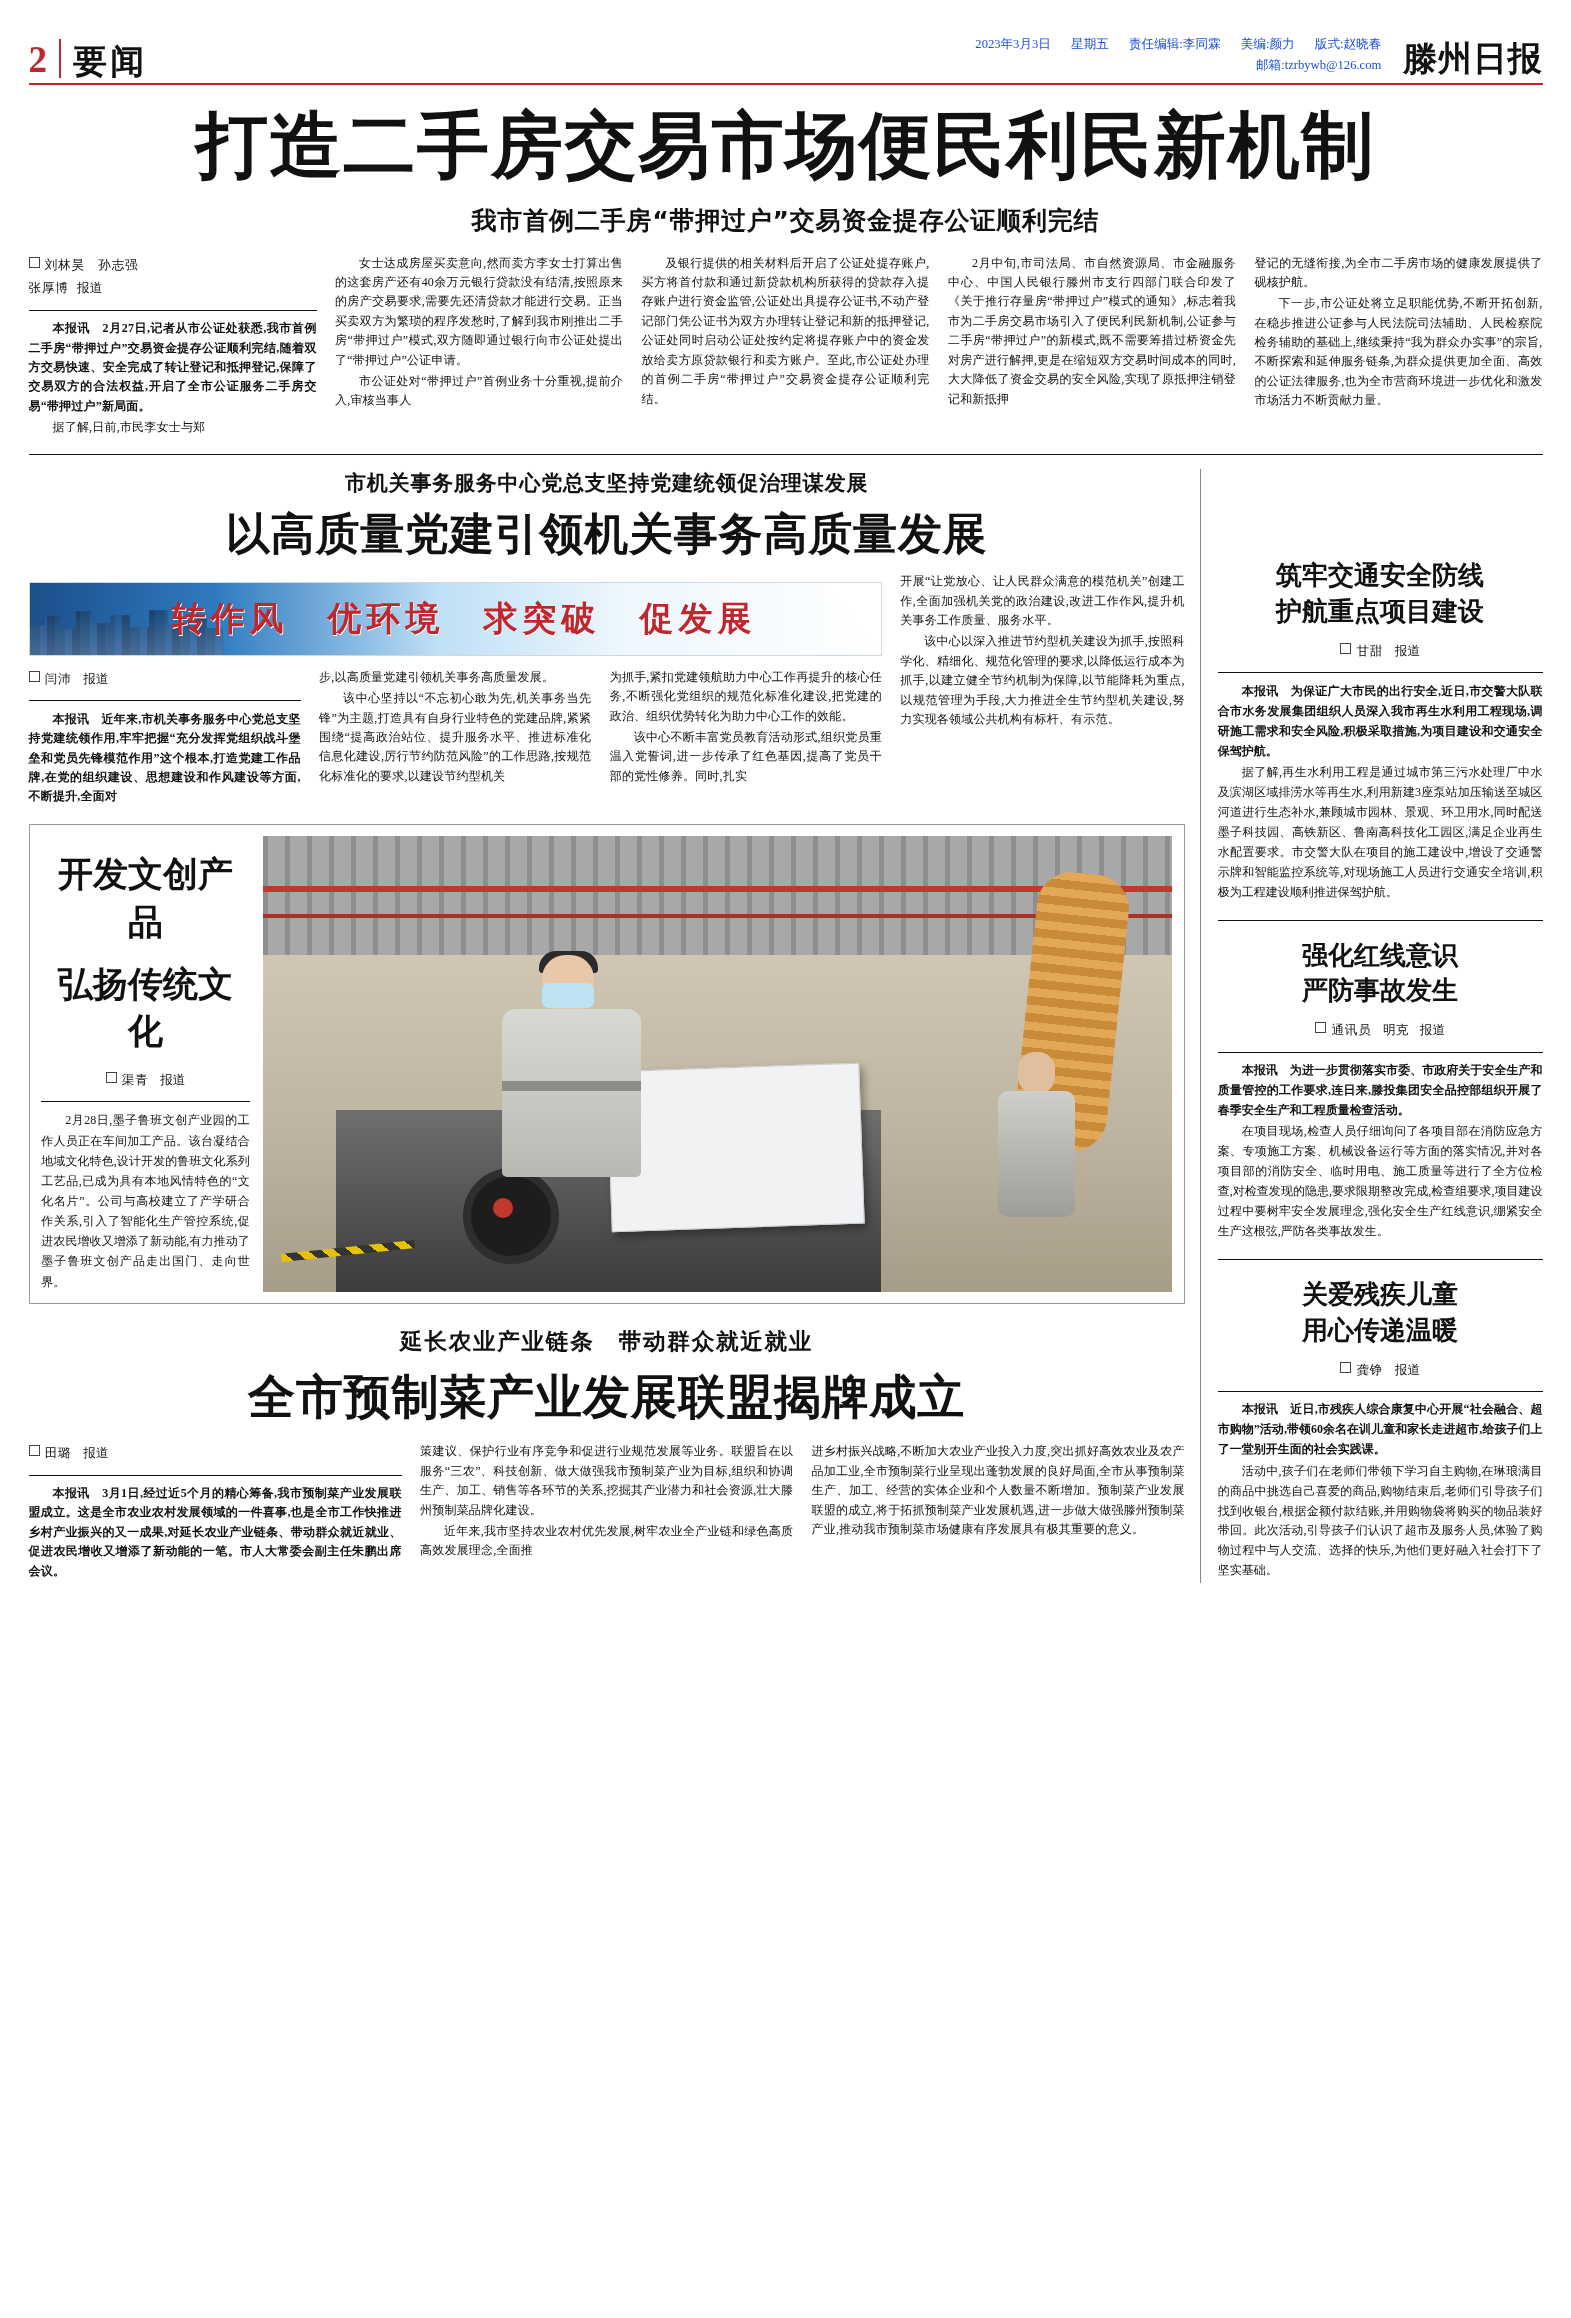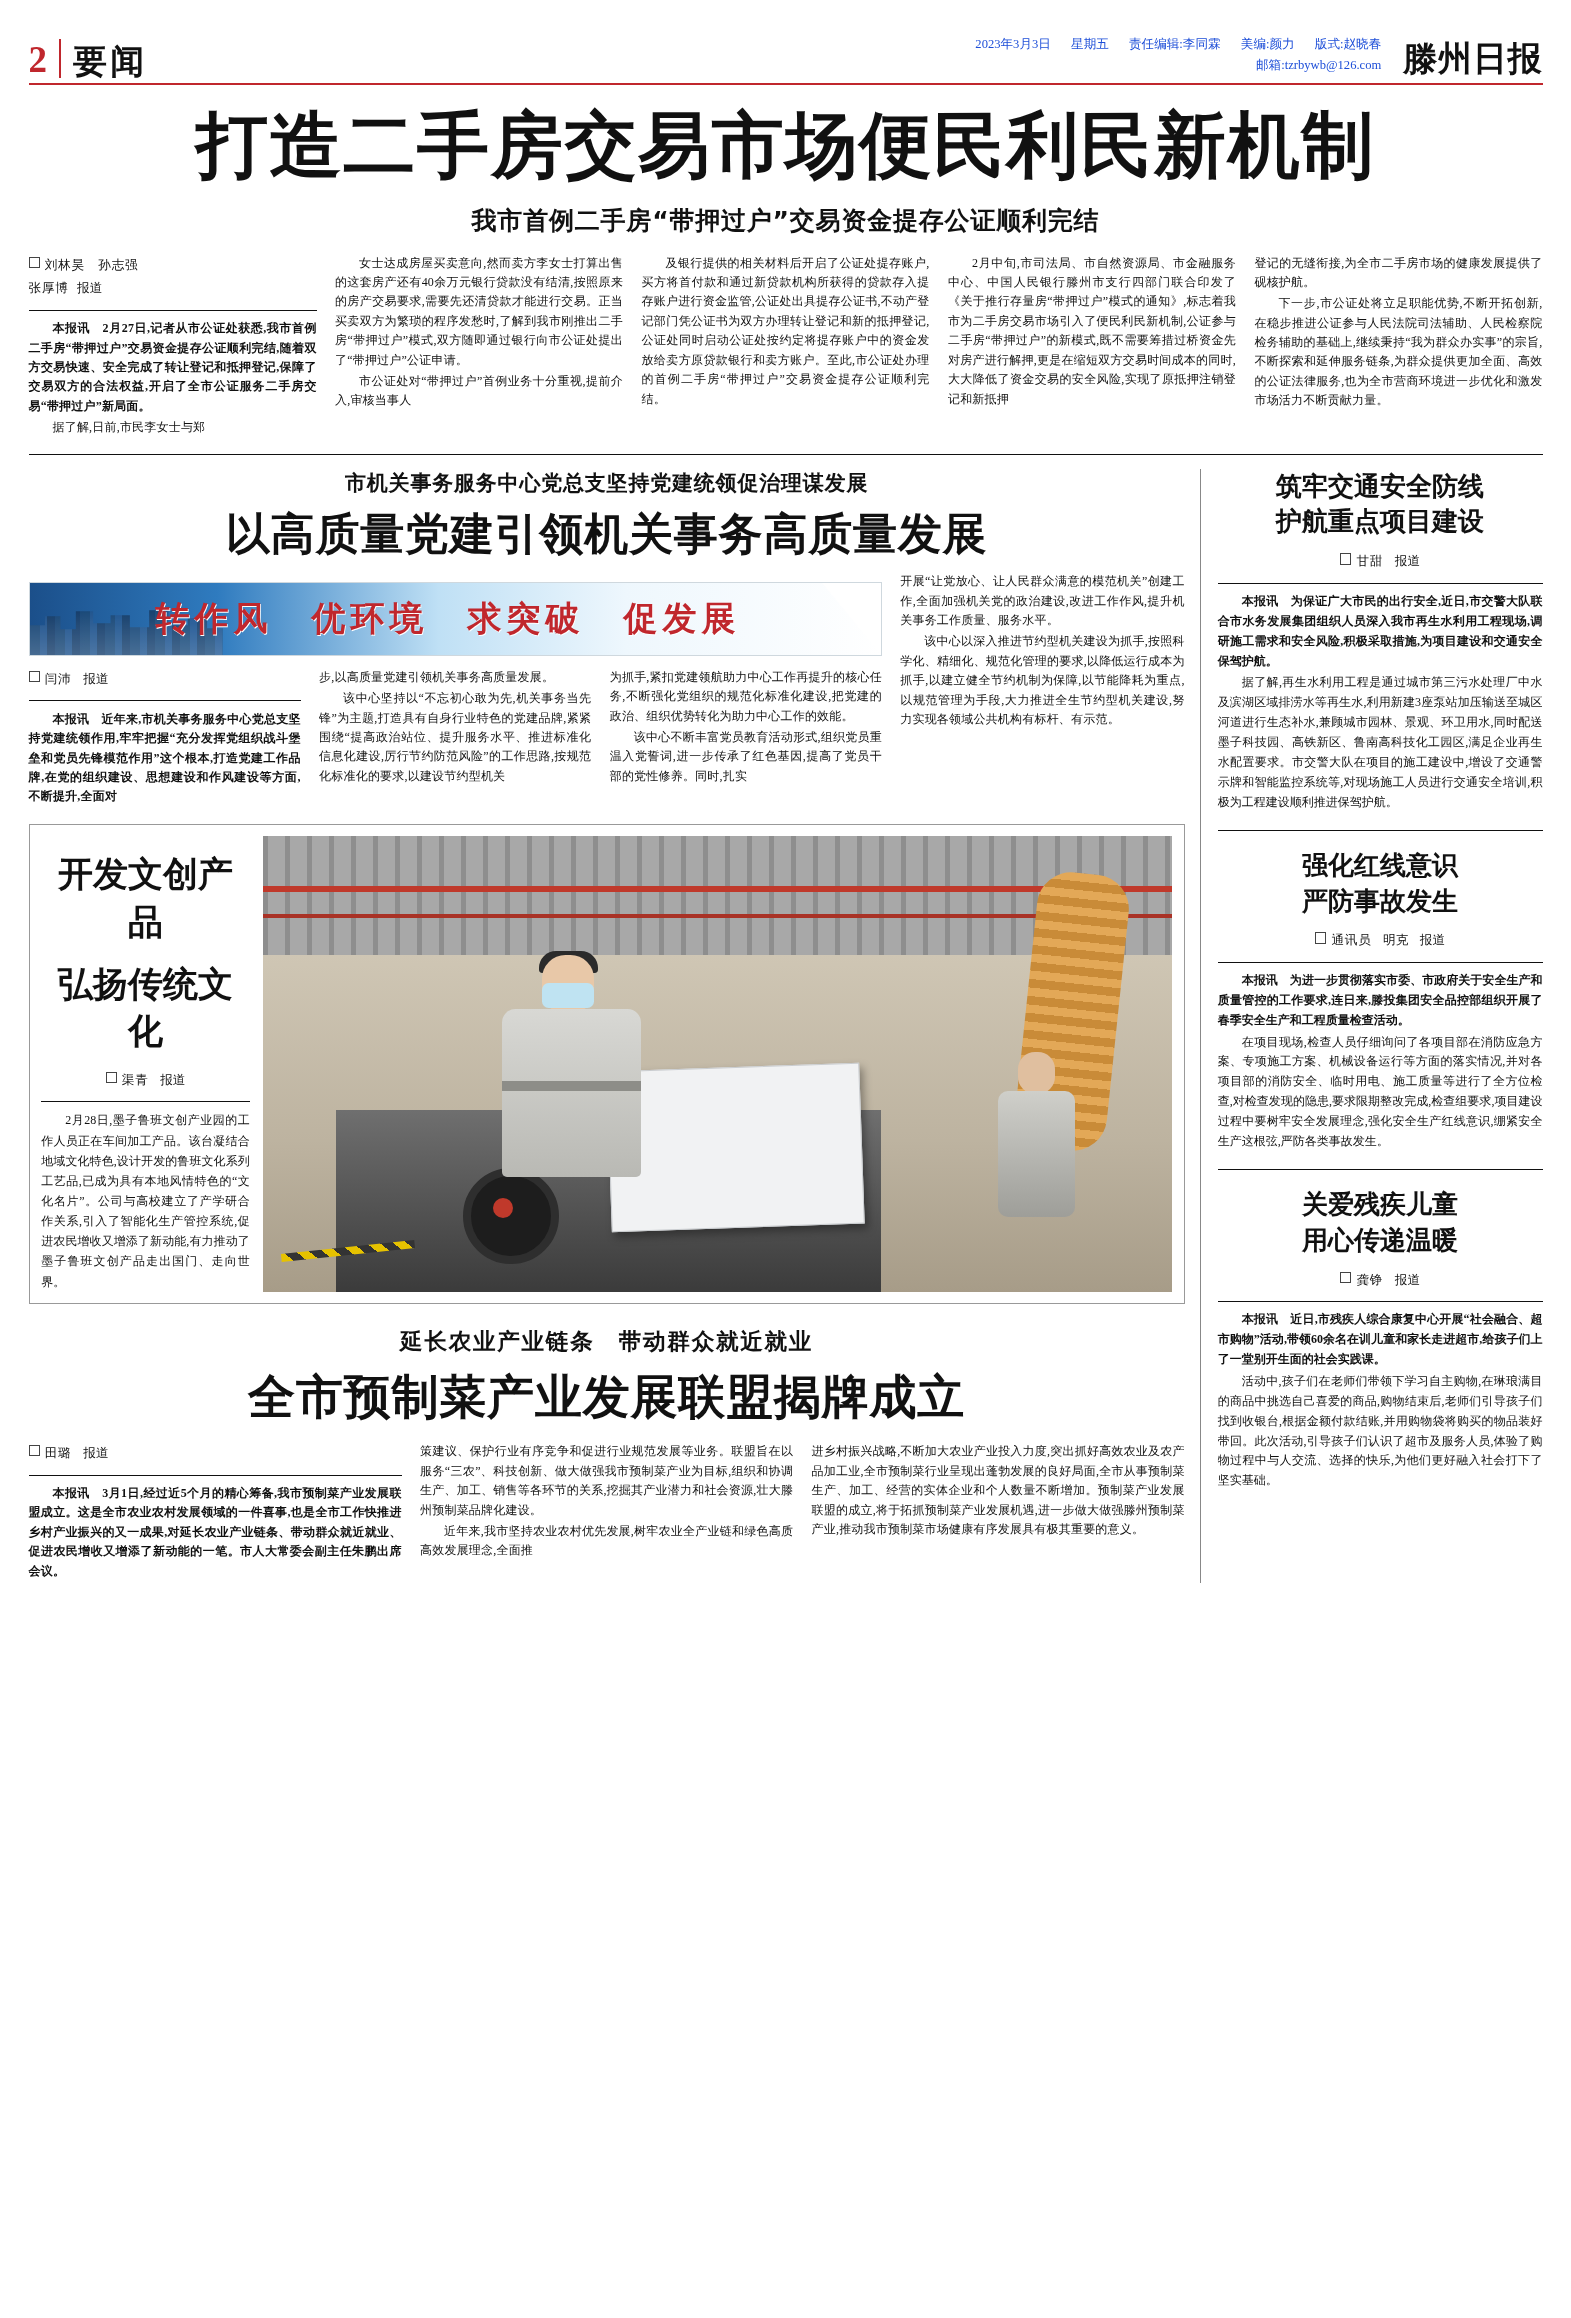--- a/index.html
+++ b/index.html
@@ -137,20 +137,21 @@
   hr.thin {
     border: none;
     border-top: 0.8px solid #111;
     margin: 8.4px 0;
   }
 
   
   .body-grid {
     display: flex;
     margin-top: 13.4px;
+    align-items: flex-end;
   }
   .left-zone {
     width: 1173px;
     padding-right: 15px;
     box-sizing: border-box;
     border-right: 0.8px solid #888;
   }
   .right-rail {
     width: 342px;
     padding-left: 17px;
@@ -187,21 +188,21 @@
     left: 0; bottom: 0;
     width: 193px; height: 50px;
     background:
       linear-gradient(to top, rgba(255,255,255,0.25), rgba(255,255,255,0)),
       repeating-linear-gradient(90deg, #14416f 0 10px, #1b4f8a 10px 17px, #0f3560 17px 25px);
     opacity: .85;
     clip-path: polygon(0 40%,8% 40%,8% 22%,16% 22%,16% 48%,24% 48%,24% 12%,33% 12%,33% 36%,42% 36%,42% 20%,52% 20%,52% 44%,62% 44%,62% 10%,72% 10%,72% 40%,82% 40%,82% 26%,92% 26%,92% 46%,100% 46%,100% 100%,0 100%);
   }
   .banner .txt {
     position: absolute;
-    left: 126px;
+    left: 142px;
     top: 50%;
     transform: translateY(-50%);
     font-size: 34px;
     font-weight: bold;
     color: #c0272d;
     letter-spacing: 5px;
     font-family: "DejaVu Sans", "Liberation Sans", sans-serif;
     text-shadow: 0.8px 0.8px 0 #fff;
   }
   .banner .corner {

